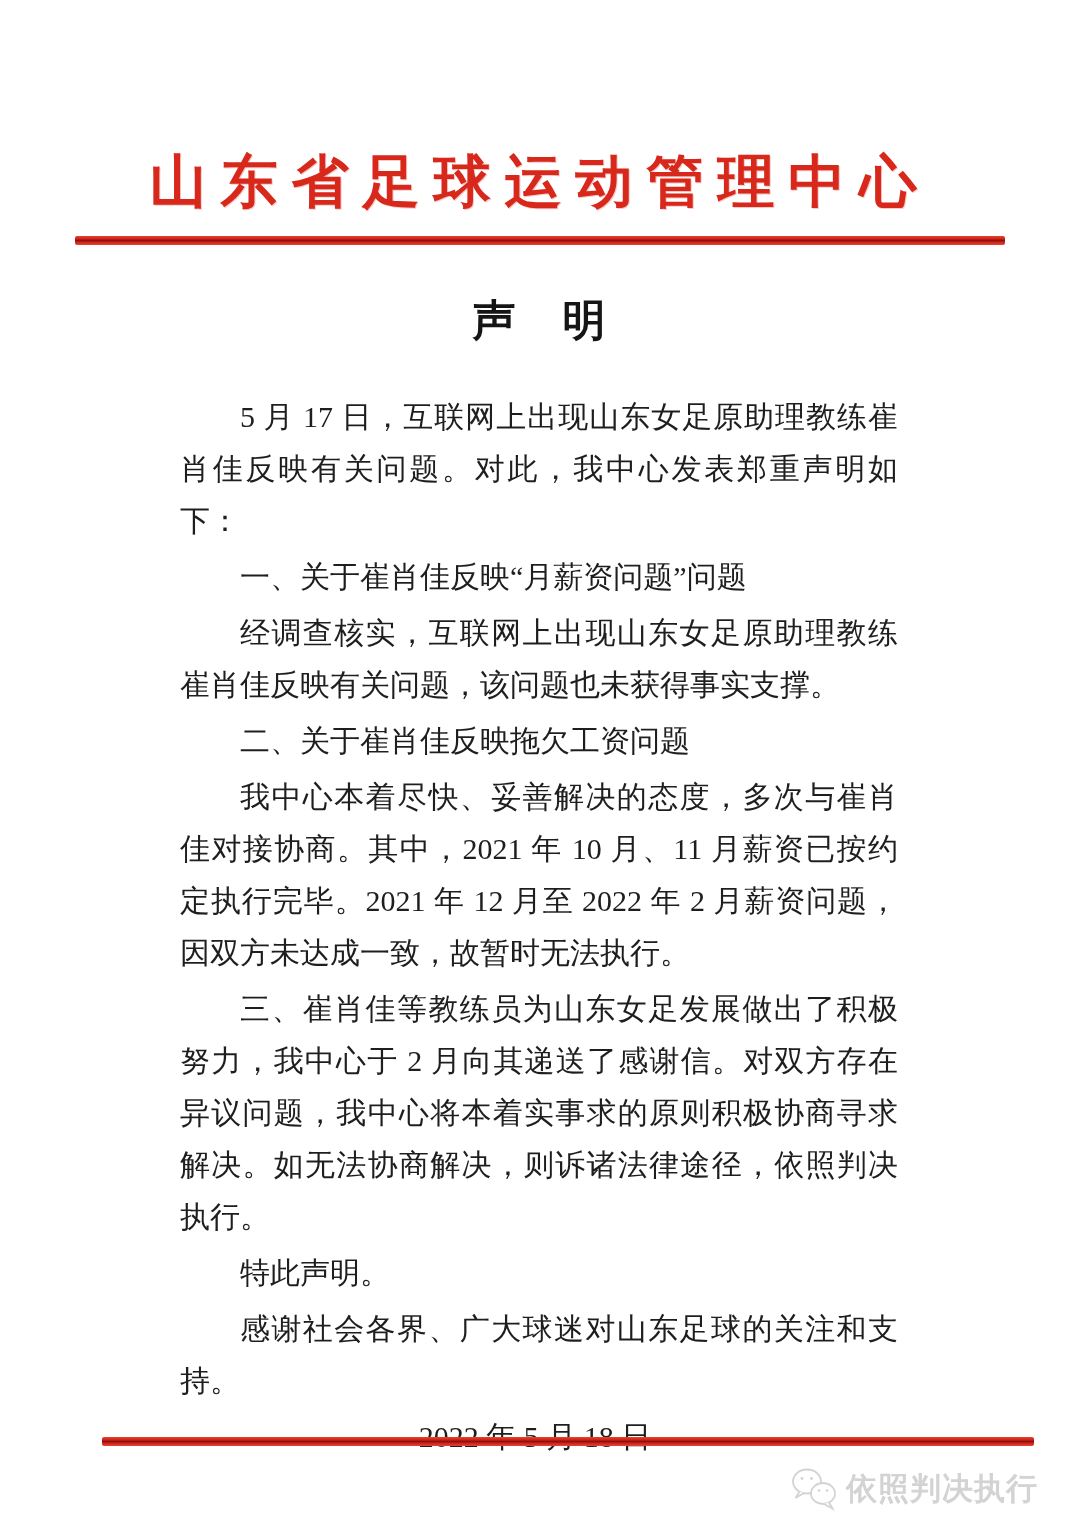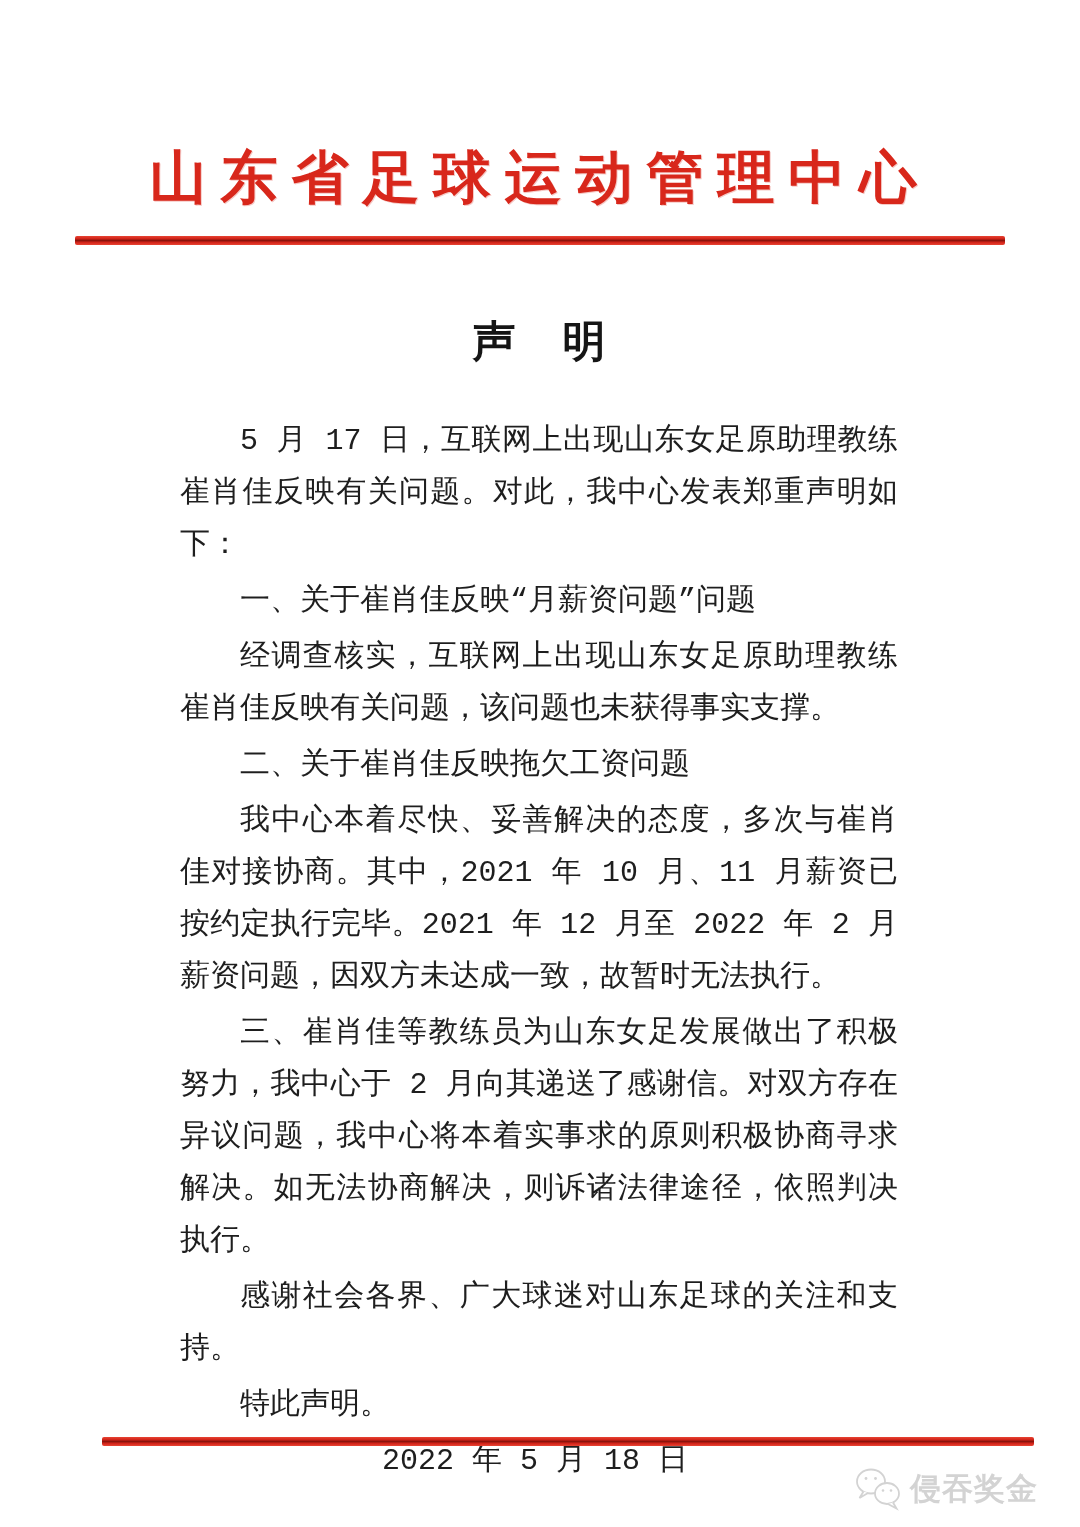--- a/index.html
+++ b/index.html
@@ -7,42 +7,42 @@
     padding: 0;
     background: #ffffff;
   }
   .page {
     position: relative;
     width: 1024px;
     height: 1527px;
     margin: 0 auto;
     background: #ffffff;
     overflow: hidden;
-    font-family: Liberation Mono, monospace;
+    font-family: Liberation Serif, serif;
   }
   .org-title {
     margin-top: 148px;
     text-align: center;
     color: #d8271b;
     font-size: 57px;
     font-weight: bold;
     letter-spacing: 14px;
     line-height: 1.2;
     text-shadow: 1px 1px 0 rgba(216, 39, 27, 0.25);
   }
   .rule {
     width: 930px;
     height: 9px;
     margin: 20px auto 0 auto;
     background: linear-gradient(to bottom,
       #e84434 0%, #d3251a 28%, #8c130c 50%, #d3251a 72%, #e84434 100%);
     border-radius: 2px;
   }
   .doc-title {
-    margin-top: 74px;
+    margin-top: 50px;
     text-align: center;
     font-size: 43px;
     font-weight: bold;
     color: #151515;
     letter-spacing: 2px;
     line-height: 1.2;
   }
   .body-text {
     margin: 44px 150px 0 148px;
     font-size: 30px;
@@ -98,38 +98,38 @@
 
   <div class="doc-title">声　明</div>
 
   <div class="body-text">
     <p>5 月 17 日，互联网上出现山东女足原助理教练崔肖佳反映有关问题。对此，我中心发表郑重声明如下：</p>
     <p>一、关于崔肖佳反映“月薪资问题”问题</p>
     <p>经调查核实，互联网上出现山东女足原助理教练崔肖佳反映有关问题，该问题也未获得事实支撑。</p>
     <p>二、关于崔肖佳反映拖欠工资问题</p>
     <p>我中心本着尽快、妥善解决的态度，多次与崔肖佳对接协商。其中，2021 年 10 月、11 月薪资已按约定执行完毕。2021 年 12 月至 2022 年 2 月薪资问题，因双方未达成一致，故暂时无法执行。</p>
     <p>三、崔肖佳等教练员为山东女足发展做出了积极努力，我中心于 2 月向其递送了感谢信。对双方存在异议问题，我中心将本着实事求的原则积极协商寻求解决。如无法协商解决，则诉诸法律途径，依照判决执行。</p>
+    <p>特此声明。</p>
     <p>感谢社会各界、广大球迷对山东足球的关注和支持。</p>
-    <p>特此声明。</p>
     <p class="date-line">2022 年 5 月 18 日</p>
   </div>
 
   <div class="footer-rule"></div>
 
   <div class="watermark">
     <span>
       <svg width="50" height="44" viewBox="0 0 50 44">
         <g fill="none" stroke="#d3d3d3" stroke-width="1.8">
           <ellipse cx="17" cy="14.5" rx="14" ry="12" fill="#ffffff"></ellipse>
           <path d="M9.5 24.5 L5.5 31 L14 26" fill="#ffffff"></path>
           <circle cx="12" cy="11.5" r="1.4" fill="#d3d3d3" stroke="none"></circle>
           <circle cx="21.5" cy="11.5" r="1.4" fill="#d3d3d3" stroke="none"></circle>
           <ellipse cx="33" cy="26.5" rx="12" ry="10.5" fill="#ffffff"></ellipse>
           <path d="M39 35.5 L42.5 41.5 L34 37" fill="#ffffff"></path>
           <circle cx="29" cy="23.5" r="1.3" fill="#d3d3d3" stroke="none"></circle>
           <circle cx="37" cy="23.5" r="1.3" fill="#d3d3d3" stroke="none"></circle>
         </g>
       </svg>
     </span>
-    <span>侵吞奖金</span>
+    <span>依照判决执行</span>
   </div>
 
 </div>
 
 </body></html>

